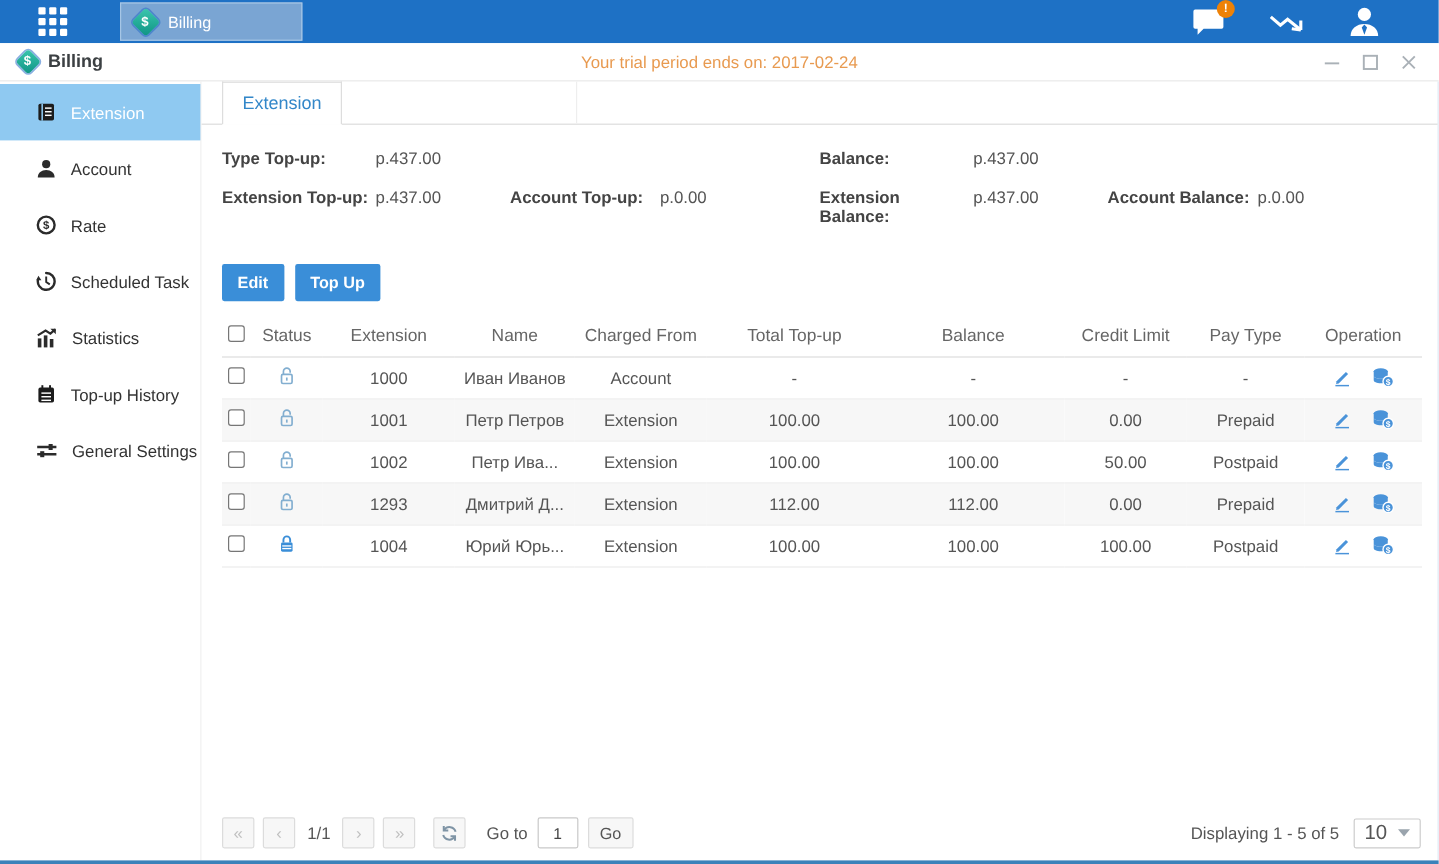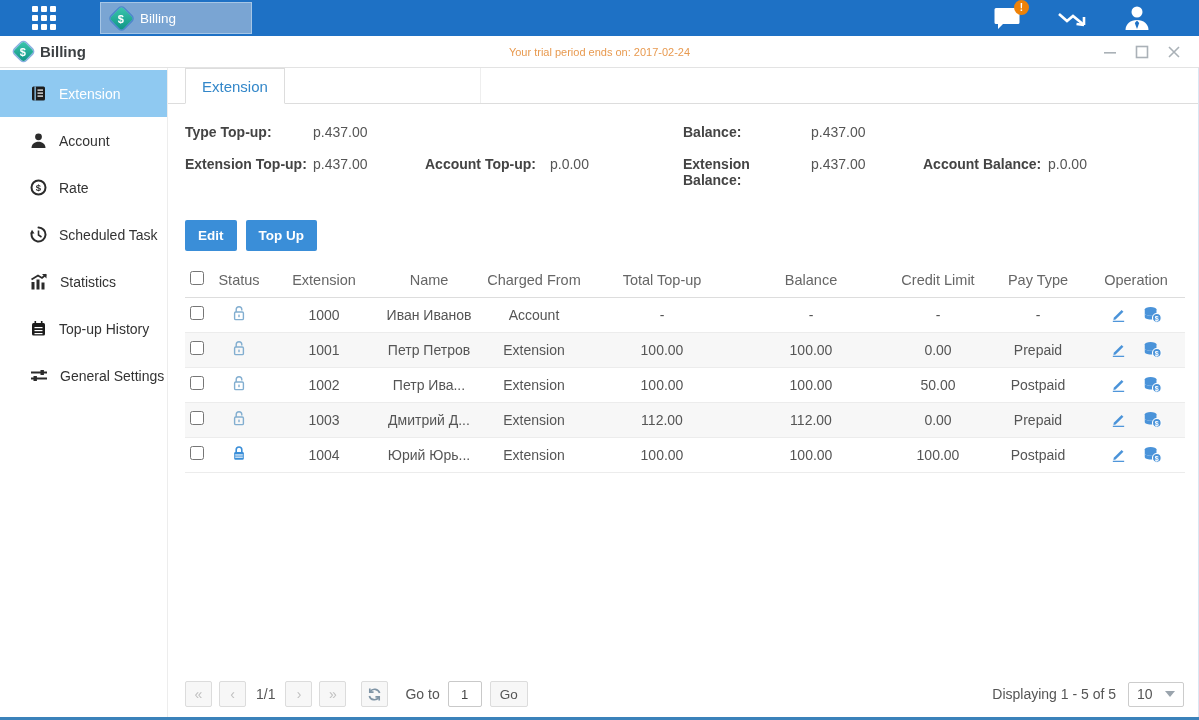--- a/index.html
+++ b/index.html
@@ -26,21 +26,21 @@
   .tb-icon { position:relative; cursor:pointer; display:flex; }
   .badge { position:absolute; top:-6px; right:-8px; width:15px; height:15px; border-radius:50%;
     background:#ee8208; color:#fff; font-size:10px; font-weight:bold; display:flex;
     align-items:center; justify-content:center; }
   
   .titlebar { position:absolute; top:36px; left:0; right:0; height:32px; background:#fff;
     border-bottom:1px solid #e3e3e3; display:flex; align-items:center; }
   .titlebar .title-group { display:flex; align-items:center; gap:9px; margin-left:12px; }
   .titlebar .diamond { width:15px; height:15px; margin-left:4px; }
   .window-title { font-size:15px; font-weight:bold; color:#3c4043; }
-  .trial { position:absolute; left:0; right:0; text-align:center; color:#e89a50; font-size:11px;
+  .trial { position:absolute; left:0; right:0; text-align:center; color:#e89a50; font-size:14px;
     pointer-events:none; }
   .win-controls { margin-left:auto; margin-right:16px; display:flex; gap:14px; align-items:center; }
   .win-btn { width:18px; height:18px; display:flex; align-items:center; justify-content:center;
     cursor:pointer; }
   
   .sidebar { position:absolute; top:68px; left:0; width:168px; bottom:3px; background:#fff;
     border-right:1px solid #ededed; padding-top:2px; }
   .side-item { height:47px; display:flex; align-items:center; gap:12px; padding-left:30px;
     font-size:14px; color:#333; cursor:pointer; }
   .side-item.active { background:#8fc9f1; color:#fff; }
@@ -84,21 +84,21 @@
     cursor:pointer; margin-right:7px; border-radius:2px; }
   .pg-label { margin:0 10px 0 3px; color:#555; }
   .goto-label { margin:0 8px 0 10px; color:#555; }
   .goto-input { width:34px; height:26px; border:1px solid #c9c9c9; text-align:center;
     font-size:13px; color:#444; font-family:inherit; border-radius:2px; }
   .go-btn { height:26px; padding:0 9px; background:#f7f7f7; border:1px solid #dcdcdc;
     color:#555; font-size:13.5px; font-family:inherit; margin-left:8px; cursor:pointer;
     border-radius:2px; }
   .footer-right { margin-left:auto; display:flex; align-items:center; gap:12px; }
   .page-size { width:56px; height:25px; border:1px solid #ccc; display:flex; align-items:center;
-    padding:0 8px; cursor:pointer; color:#555; font-size:14px; border-radius:2px;
+    padding:0 8px; cursor:pointer; color:#555; font-size:17px; border-radius:2px;
     justify-content:space-between; background:#fff; }
   .caret { width:0; height:0; border-left:5px solid transparent; border-right:5px solid transparent;
     border-top:6px solid #9aa4ad; }
   .window-bottom { position:absolute; bottom:0; left:0; right:0; height:3px; background:#3b82ba; }
 </style>
 </head>
 <body>
 
 <div class="taskbar">
   <div class="app-grid">
@@ -404,21 +404,21 @@
           </div>
             </td>
         </tr>
         <tr>
           <td><input type="checkbox" class="cb" style=""></td>
           <td><svg width="16" height="17" viewBox="0 0 16 17">
                 <path d="M5.2 7 V4.6 a2.8 2.8 0 0 1 5.6 0 V5.6" fill="none" stroke="#82aed0" stroke-width="1.4"></path>
                 <rect x="3.6" y="7" width="8.8" height="7.6" rx="1.2" fill="none" stroke="#82aed0" stroke-width="1.4"></rect>
                 <rect x="7.3" y="9.6" width="1.4" height="2.6" fill="#82aed0"></rect>
               </svg></td>
-          <td>1003</td>
+          <td>1293</td>
           <td>Дмитрий Д...</td>
           <td>Extension</td>
           <td>112.00</td>
           <td>112.00</td>
           <td>0.00</td>
           <td>Prepaid</td>
           <td>
               <div class="op-icons">
             <span>
                   <svg width="17" height="17" viewBox="0 0 18 18">

